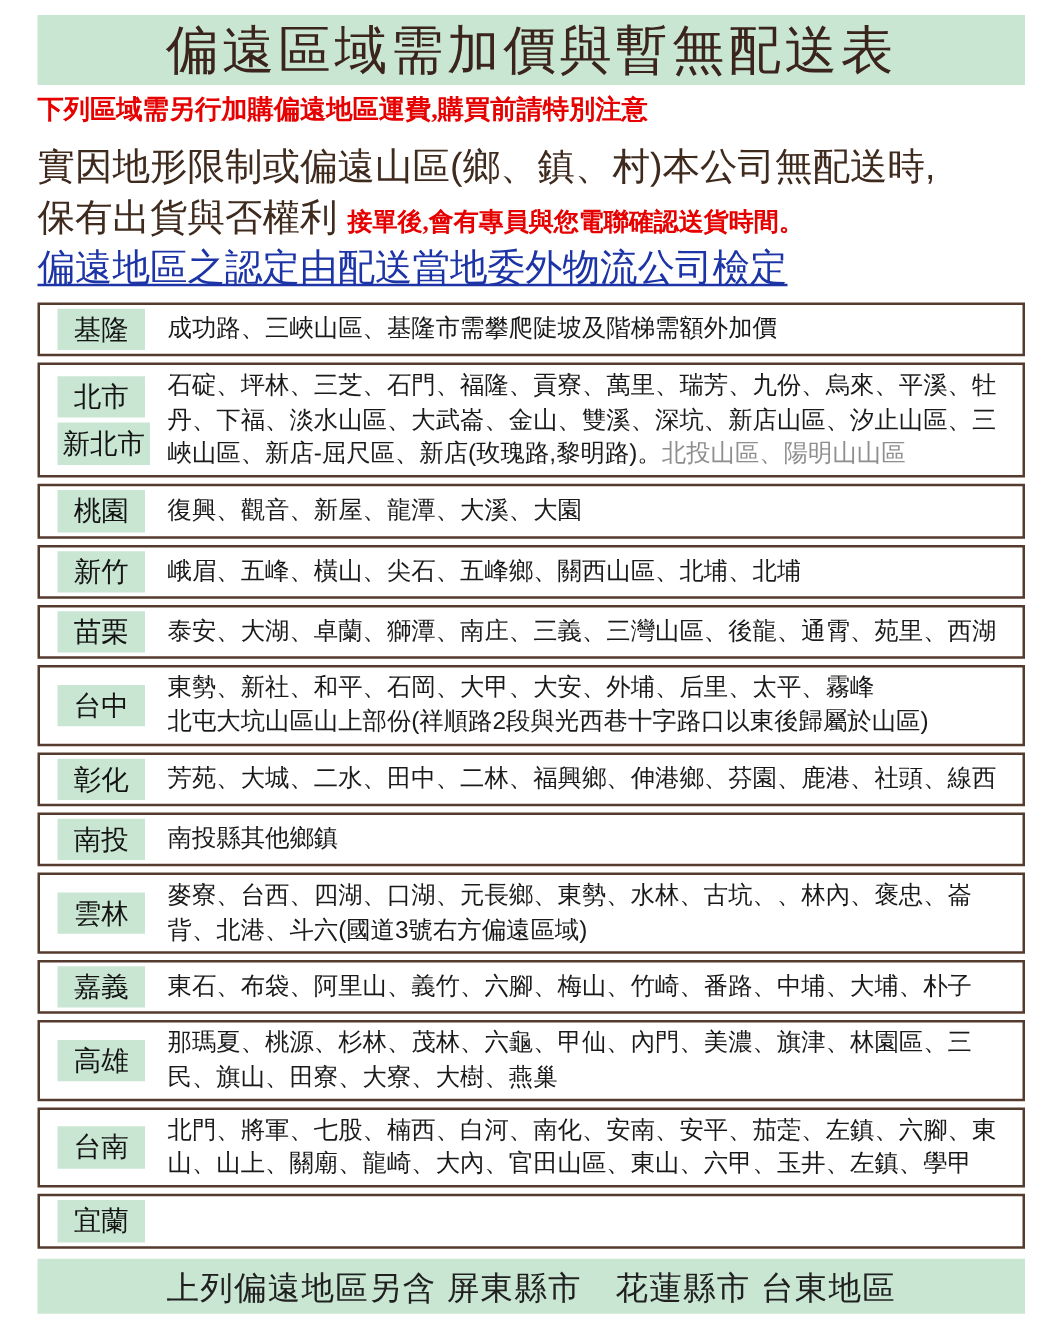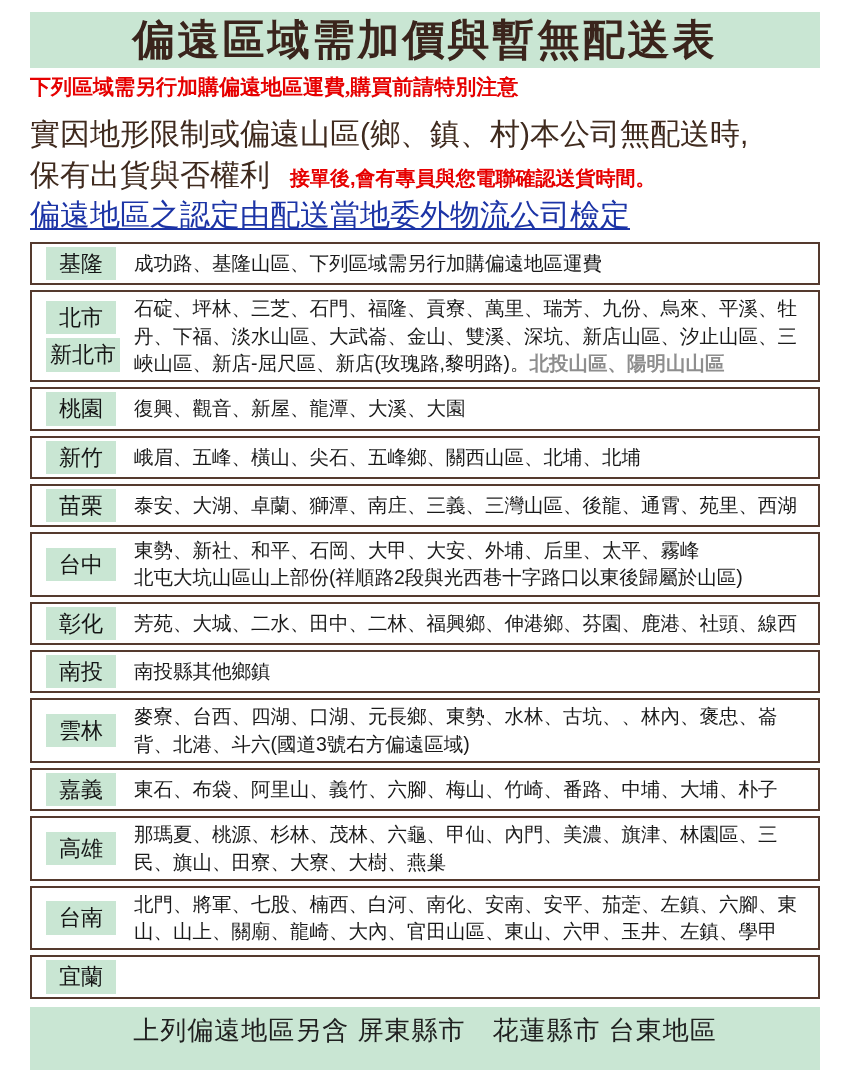--- a/index.html
+++ b/index.html
@@ -15,45 +15,45 @@
     box-sizing: border-box;
     width: 850px;
     padding: 12px 30px 0 30px;
   }
   .title-bar {
     background: var(--header_bg, #c9e6d3);
     height: 56px;
     line-height: 56px;
     text-align: center;
     font-size: 42px;
-    font-weight: 700;
+    font-weight: 400;
     letter-spacing: 3px;
     color: var(--title_text, #3a241c);
   }
   .red-notice {
     font-family: "Liberation Serif", "DejaVu Serif", serif;
     font-weight: bold;
     font-size: 21px;
     line-height: 1.3;
     color: var(--red, #e60000);
     margin: 6px 0 15px 0;
   }
   .heading-line {
     font-size: 30px;
     line-height: 1.22;
     color: var(--brown_text, #3f2a1e);
     margin: 4px 0 0 0;
     white-space: nowrap;
   }
   .heading-line .red-sub {
-    font-family: Liberation Sans, sans-serif;
+    font-family: Liberation Serif, serif;
     font-weight: bold;
     font-size: 20px;
     color: var(--red, #e60000);
-    margin-left: 20px;
+    margin-left: 8px;
   }
   .blue-heading {
     font-size: 30px;
     line-height: 1.22;
     color: var(--blue, #1c34a6);
     text-decoration: underline;
     text-decoration-thickness: 2px;
     text-underline-offset: 3px;
     margin: 4px 0 8px 0;
     white-space: nowrap;
@@ -90,26 +90,25 @@
     box-sizing: border-box;
   }
   .content {
     flex: 1;
     font-size: 19.5px;
     line-height: 1.4;
     color: #1a1a1a;
   }
   .content .gray {
     color: var(--gray_text, #8e8e8e);
-    font-weight: bold;
   }
   .footer-bar {
     background: var(--header_bg, #c9e6d3);
     margin-top: 8px;
-    height: 64px;
+    height: 44px;
     line-height: 46px;
     text-align: center;
     font-size: 26px;
     letter-spacing: 1px;
     color: #202020;
   }
 </style>
 </head>
 <body>
 
@@ -126,21 +125,21 @@
   <div class="heading-line"><span>保有出貨與否權利</span><span class="red-sub">接單後,會有專員與您電聯確認送貨時間。</span></div>
 
   <div class="blue-heading">偏遠地區之認定由配送當地委外物流公司檢定</div>
 
   <div class="delivery-table">
 
     <div class="row">
       <div class="labels">
           <div class="label">基隆</div>
         </div>
-      <div class="content"><span>成功路、基隆山區、下列區域需另行加購偏遠地區運費</span></div>
+      <div class="content"><span>成功路、三峽山區、基隆市需攀爬陡坡及階梯需額外加價</span></div>
     </div>
 
     <div class="row">
       <div class="labels">
         <div class="label">北市</div>
         <div class="label">新北市</div>
       </div>
       <div class="content"><span>石碇、坪林、三芝、石門、福隆、貢寮、萬里、瑞芳、九份、烏來、平溪、牡丹、下福、淡水山區、大武崙、金山、雙溪、深坑、新店山區、汐止山區、三峽山區、新店-屈尺區、新店(玫瑰路,黎明路)。</span><span class="gray">北投山區、陽明山山區</span></div>
     </div>
 

